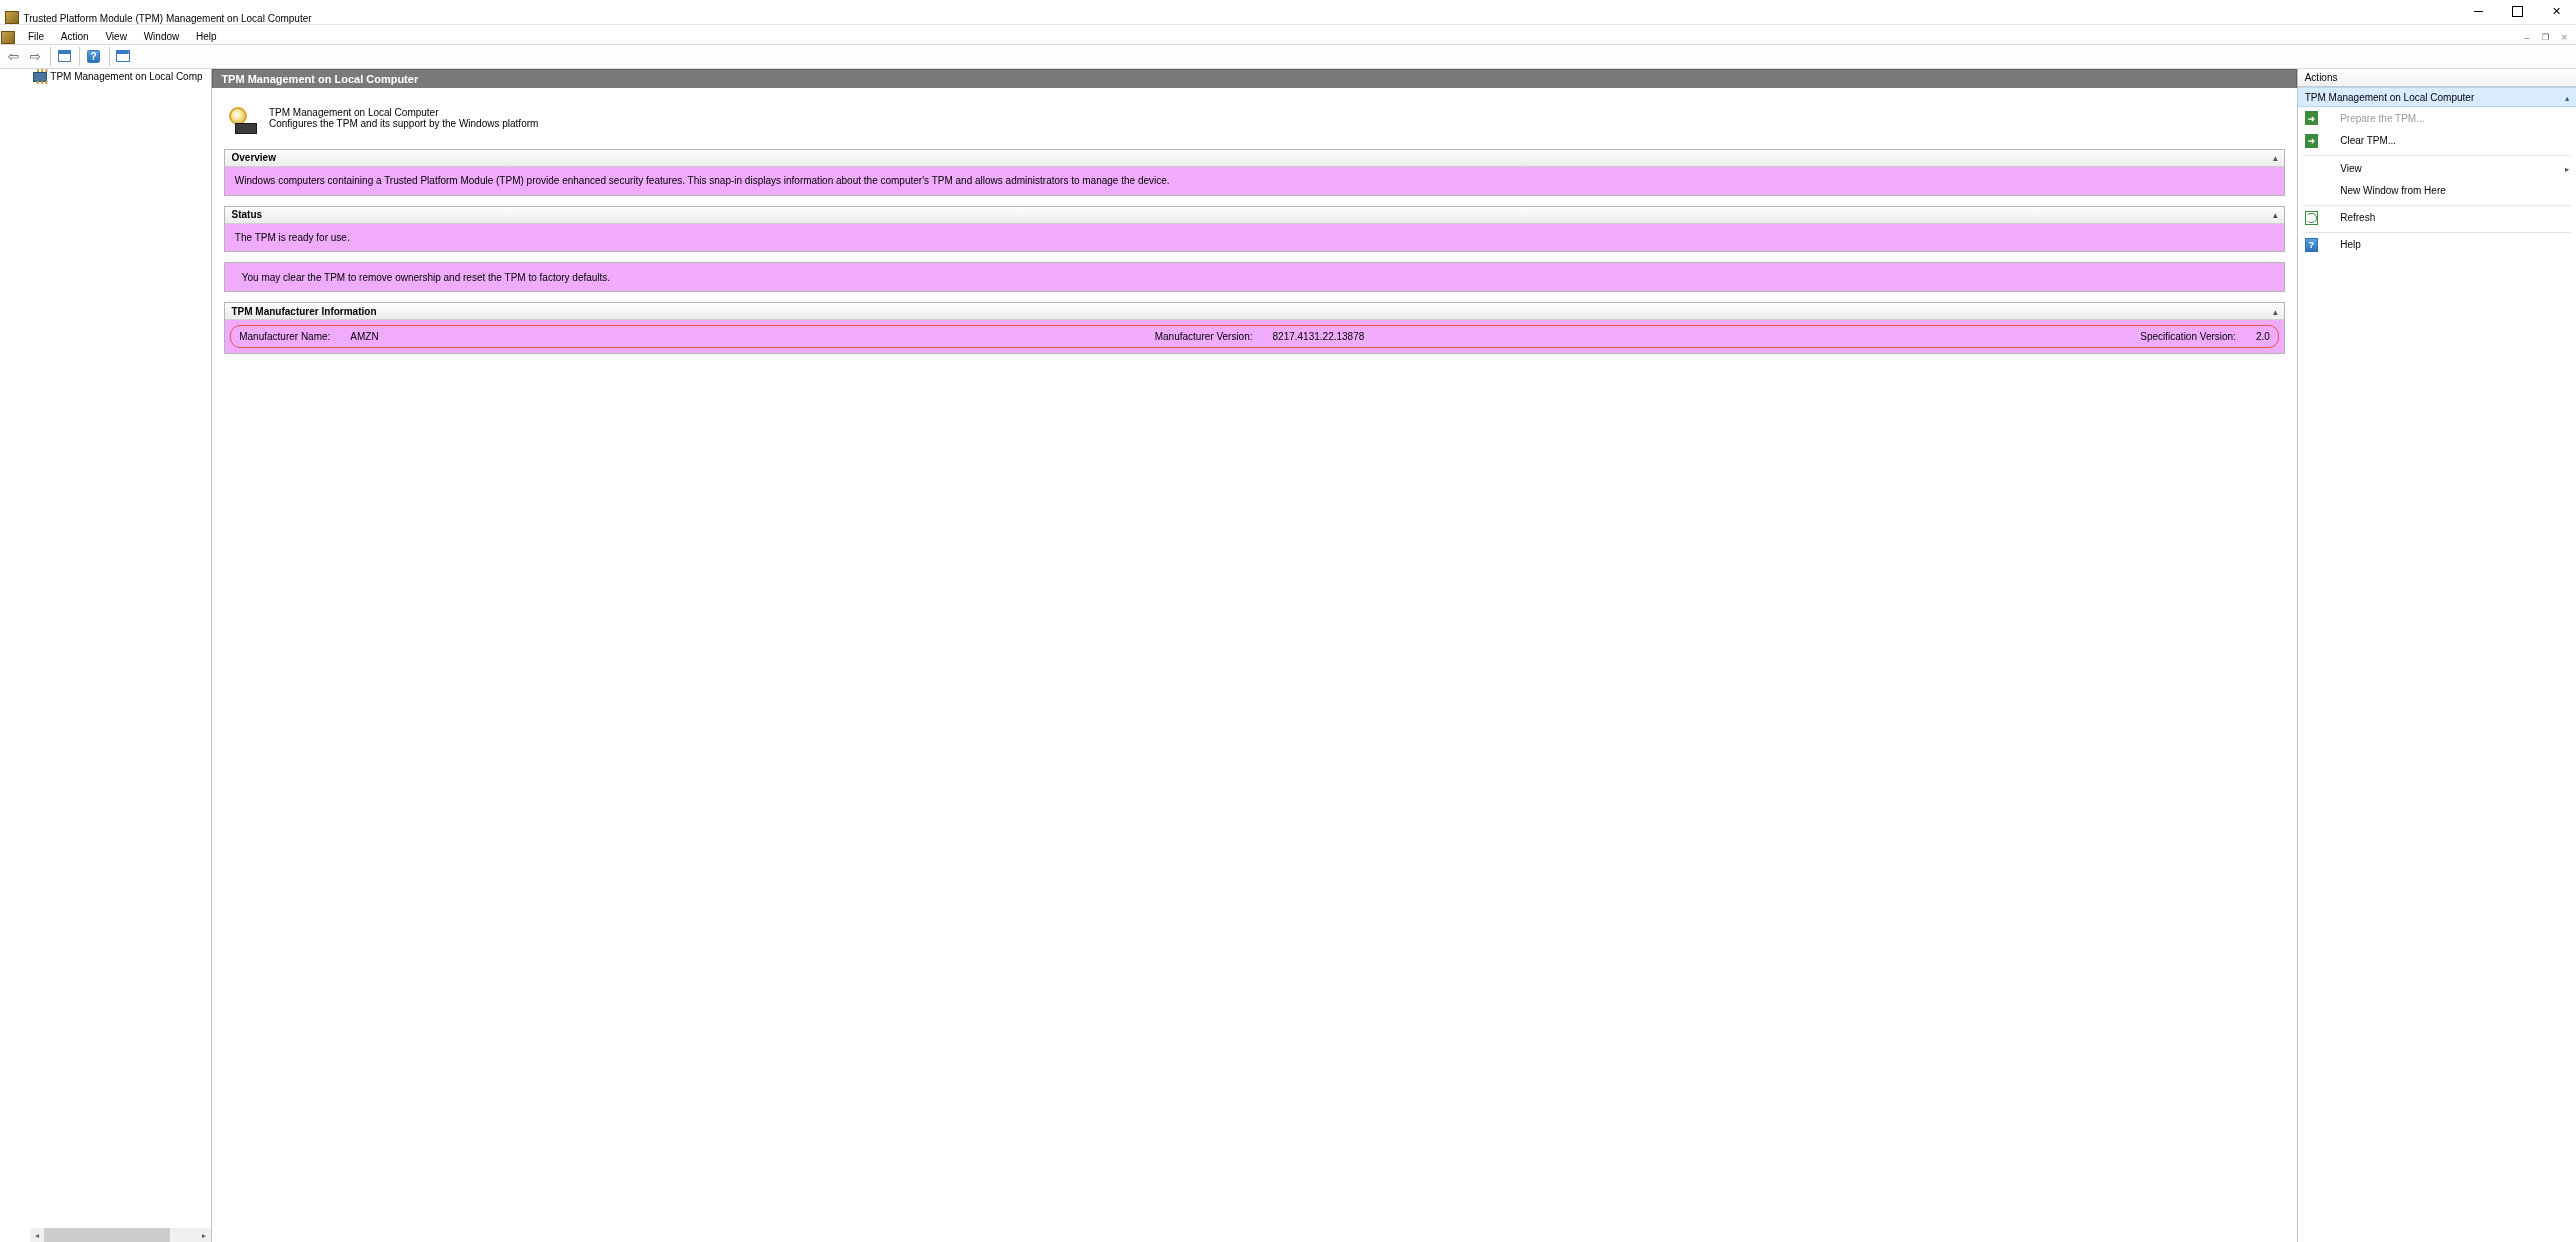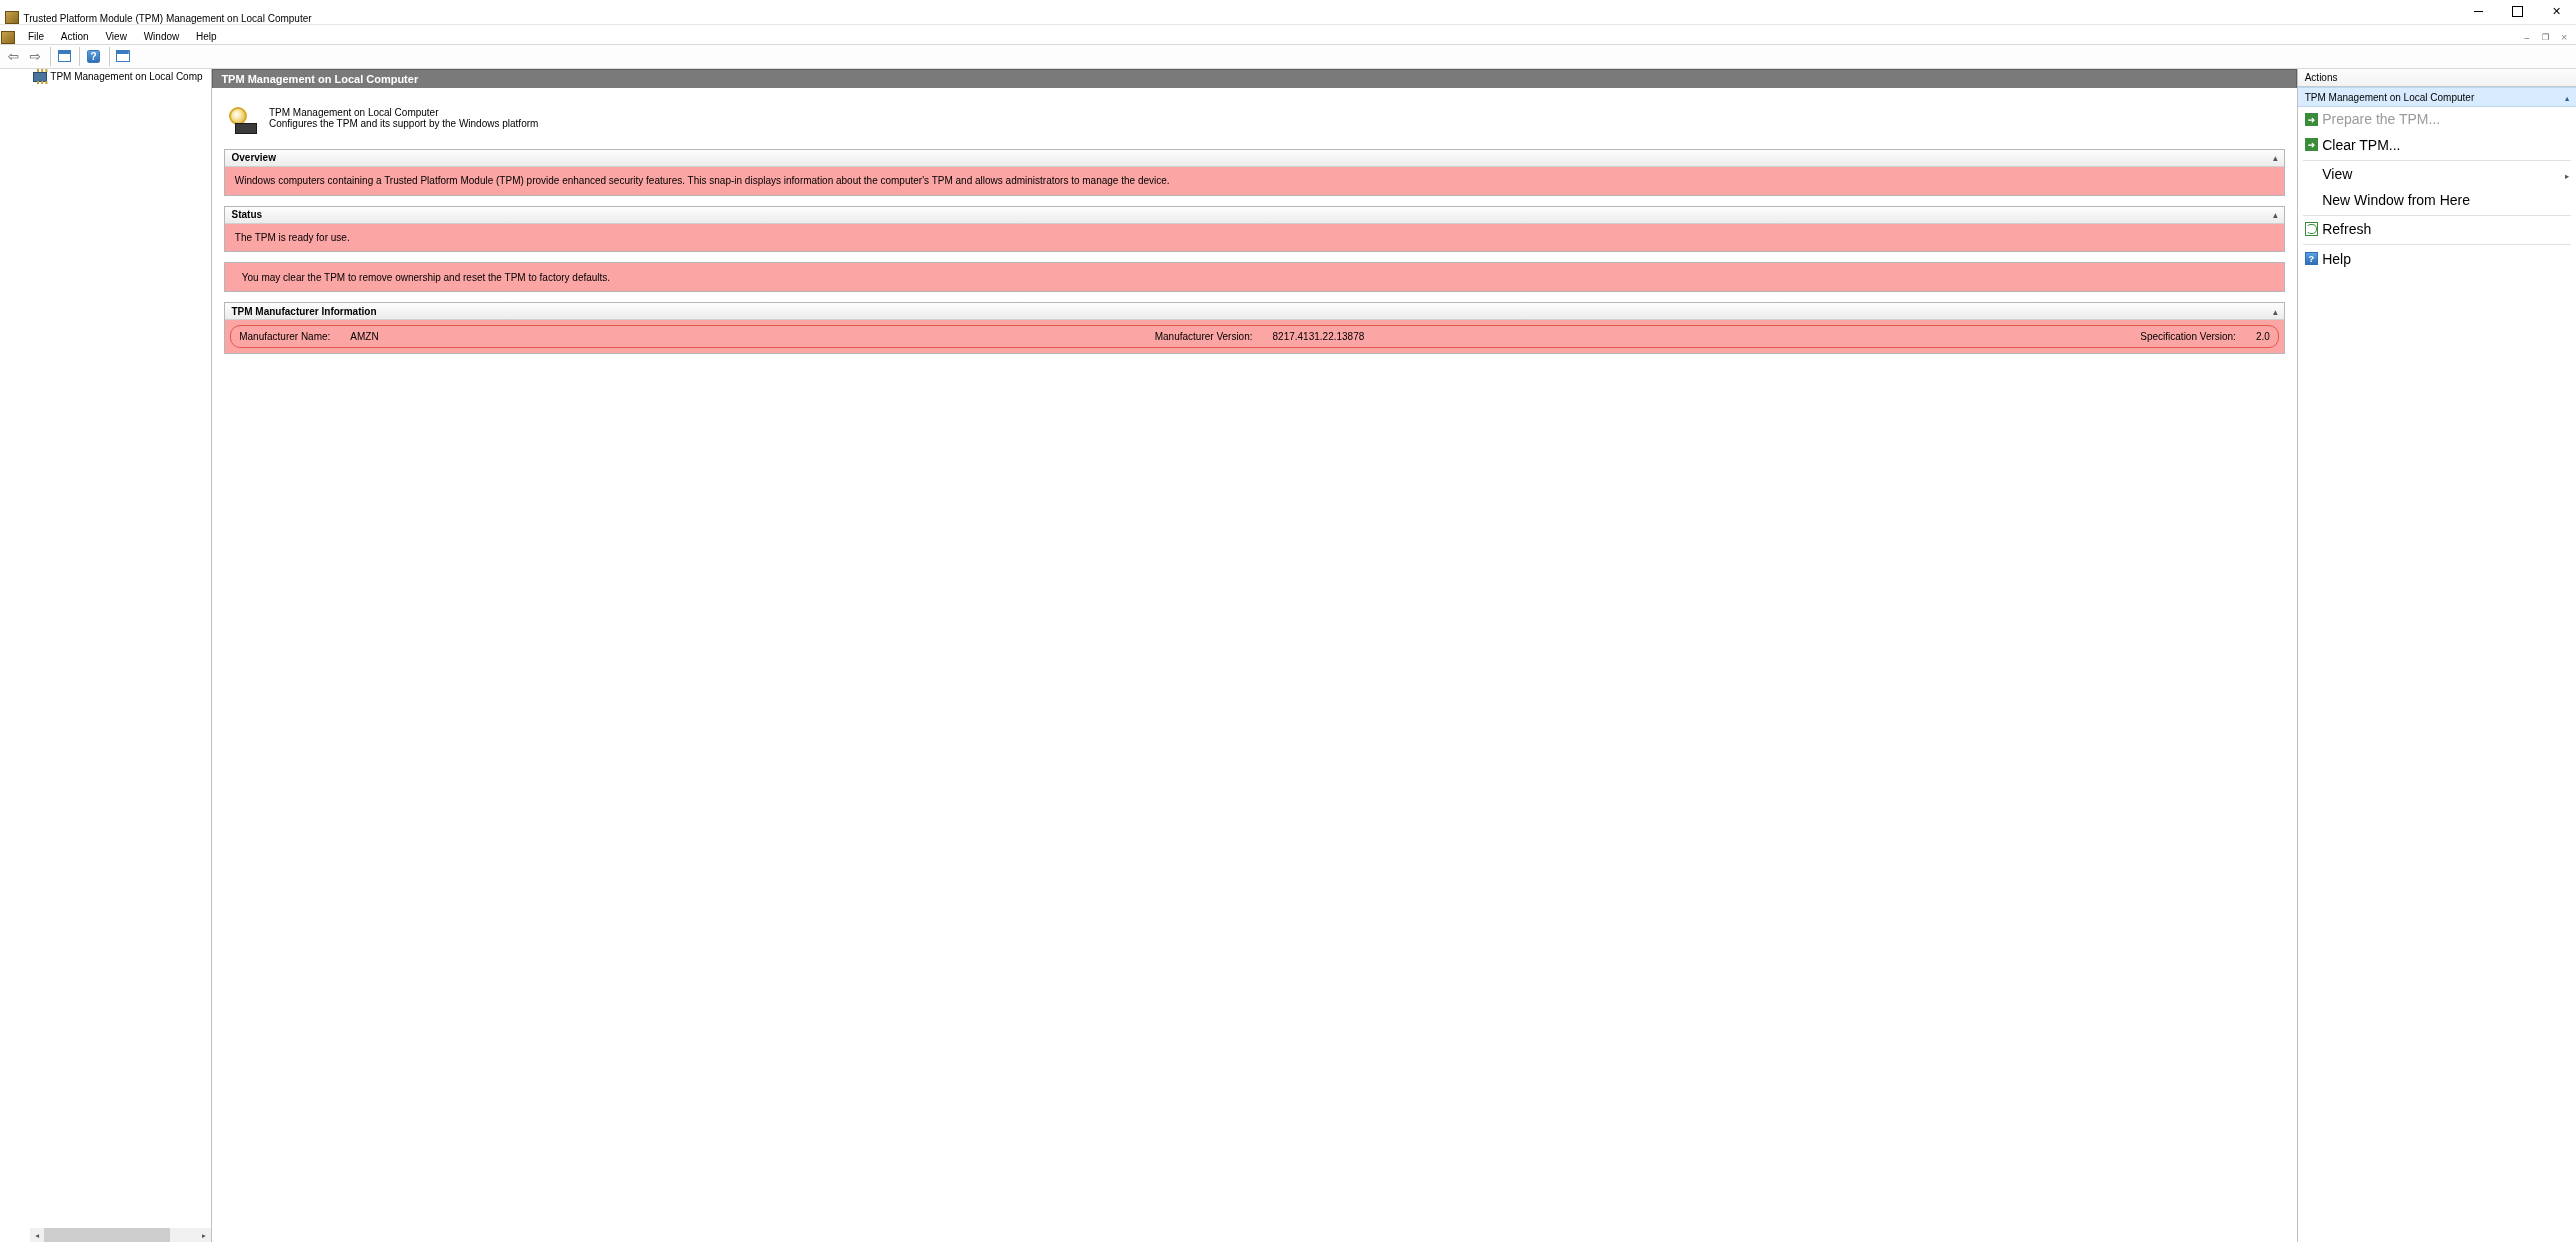--- a/index.html
+++ b/index.html
@@ -184,21 +184,21 @@
   .tpm-icon .chip {
     position:absolute; bottom:0; right:0;
     width:22px; height:11px; background:#3b3b3b; border:0.8px solid #1a1a1a;
   }
   .intro-text .line1 { font-size:10px; }
   .intro-text .line2 { font-size:10px; }
 
   .panel {
     border:0.8px solid #b5b5b5;
     margin-bottom: 10px;
-    background:#fca5a5;
+    background:#f0abfc;
   }
   .panel-h {
     display:flex; align-items:center;
     background: linear-gradient(#fdfdfd,#ececec);
     border-bottom:0.8px solid #d0d0d0;
     padding: 2.5px 6.7px;
     font-weight:bold;
     font-size:10px;
   }
   .panel-h .spacer { flex:1; }
@@ -231,23 +231,23 @@
     border-top:0.8px solid #b9d7f1;
     border-bottom:0.8px solid #b9d7f1;
     padding:3.4px 6.7px;
     font-size:10px;
     display:flex; align-items:center;
   }
   .actions-subhead .spacer { flex:1; }
   .actions-subhead .tri::before { content:"\25B4"; font-size:8.4px; color:#2b5f93; }
 
   .action-item {
-    display:flex; align-items:center; gap:4px;
+    display:flex; align-items:center; gap:22px;
     padding:4.2px 6.7px;
-    font-size:14px;
+    font-size:10px;
     border-bottom: 0.8px solid #efefef00;
   }
   .action-item.disabled { color:#9a9a9a; }
   .action-item .spacer { flex:1; }
   .action-item .sub::before { content:"\25B8"; font-size:8.4px; color:#555; }
 
   .ai-icon { width:13.5px; height:13.5px; display:flex; align-items:center; justify-content:center; }
   .ai-arrow-r {
     background:#3a8b3a; color:#fff; font-size:9.3px;
   }

